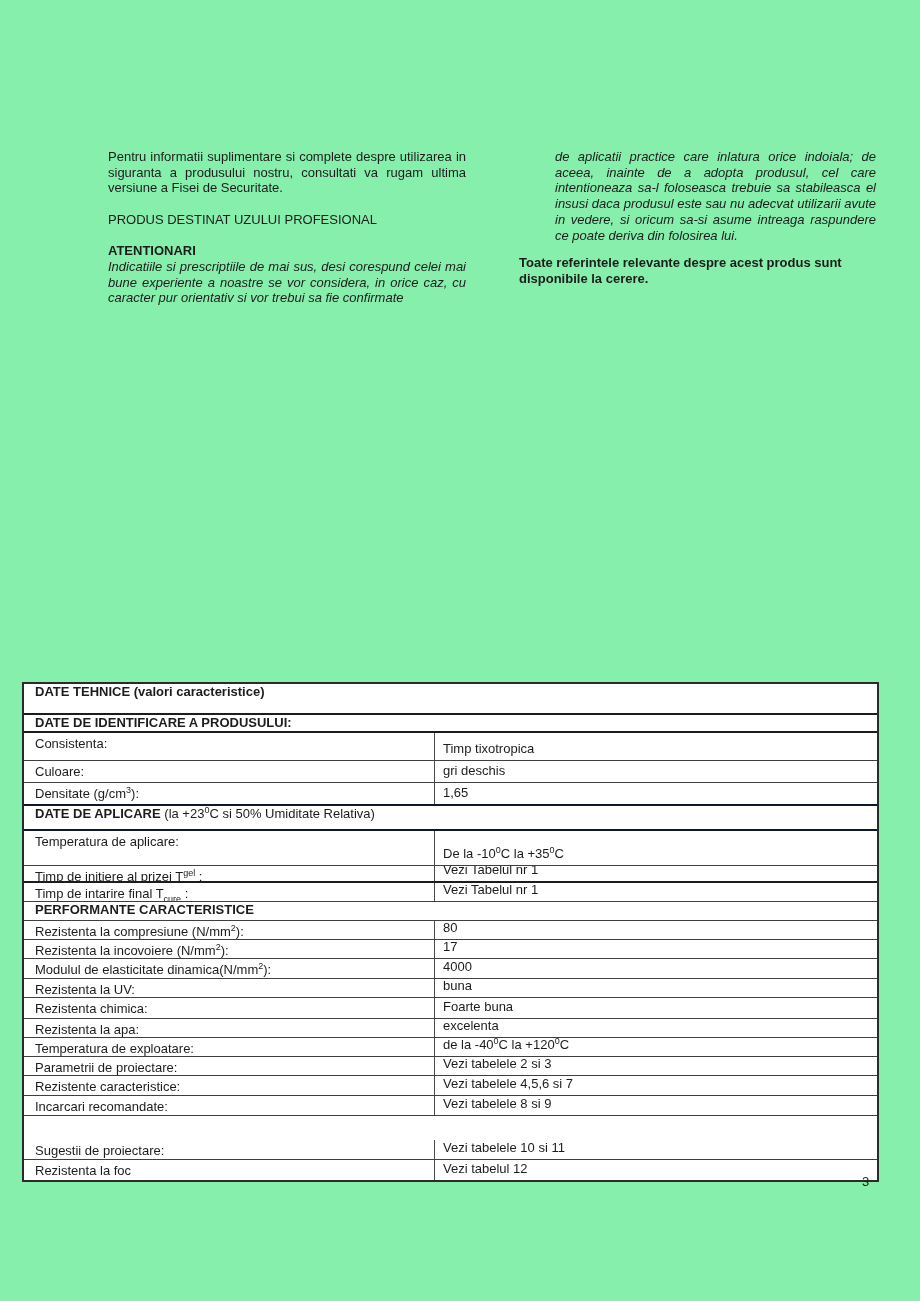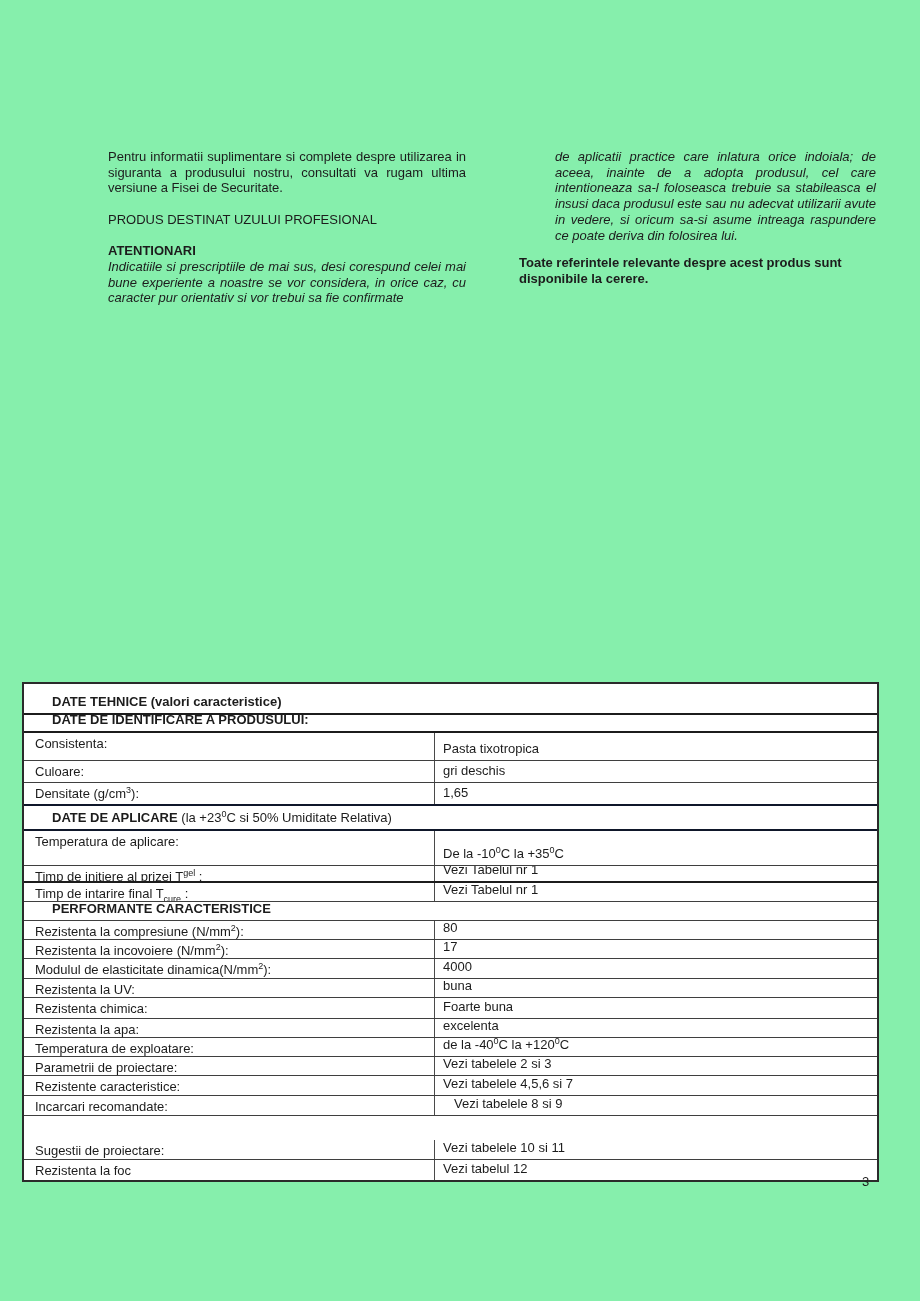--- a/index.html
+++ b/index.html
@@ -33,21 +33,21 @@
     border:2px solid #2b2b2b;
     box-sizing:border-box;
     background:#ffffff;
   }
   .trow{display:flex;box-sizing:border-box;align-items:stretch;}
   .bb-t{border-bottom:1px solid #3f3f3f;}
   .bb-b2{border-bottom:2px solid #1c1c1c;}
   .bb-g2{border-bottom:2px solid #0f172a;}
   .bb-n{border-bottom:none;}
   .cell{box-sizing:border-box;overflow:hidden;}
-  .cell.full{flex:1;display:flex;align-items:flex-end;padding:0 6px 3px 28px;white-space:nowrap;}
+  .cell.full{flex:1;display:flex;padding:0 6px 3px 11px;white-space:nowrap;}
   .cell.lbl{flex:0 0 411px;width:411px;border-right:1px solid #4a4a4a;padding:3px 6px 0 11px;white-space:nowrap;}
   .cell.val{flex:1;display:flex;align-items:flex-end;padding:0 4px 3px 8px;white-space:nowrap;}
   .seg-b{font-weight:bold;}
   .tech-table sup{font-size:9px;line-height:0;vertical-align:super;}
   .tech-table sub{font-size:9px;line-height:0;vertical-align:sub;}
 
   .page-number{
     position:absolute;
     left:862px;
     top:1174px;
@@ -78,21 +78,21 @@
         </div>
       </div>
       <div class="trow bb-b2" style="height: 18px;">
         <div class="cell full">
           <span><span class="seg-b">DATE DE IDENTIFICARE A PRODUSULUI:</span></span>
         </div>
       </div>
       <div class="trow bb-t" style="height: 28px;">
         <div class="cell lbl"><span><span>Consistenta:</span></span></div>
         <div class="cell val">
-          <span><span>Pasta tixotropica</span></span>
+          <span><span>Timp tixotropica</span></span>
         </div>
       </div>
       <div class="trow bb-t" style="height: 22px;">
         <div class="cell lbl"><span><span>Culoare:</span></span></div>
         <div class="cell val">
           <span><span>gri deschis</span></span>
         </div>
       </div>
       <div class="trow bb-g2" style="height: 23px;">
         <div class="cell lbl"><span><span>Densitate (g/cm</span><sup>3</sup><span>):</span></span></div>
@@ -175,21 +175,21 @@
         <div class="cell val">
           <span><span>Vezi tabelele 2 si 3</span></span>
         </div>
       </div>
       <div class="trow bb-t" style="height: 20px;">
         <div class="cell lbl"><span><span>Rezistente caracteristice:</span></span></div>
         <div class="cell val">
           <span><span>Vezi tabelele 4,5,6 si 7</span></span>
         </div>
       </div>
-      <div class="trow bb-t" style="height: 20px; gap: 11px;">
+      <div class="trow bb-t" style="height: 20px;">
         <div class="cell lbl"><span><span>Incarcari recomandate:</span></span></div>
         <div class="cell val">
           <span><span>Vezi tabelele 8 si 9</span></span>
         </div>
       </div>
       <div class="trow bb-t" style="height: 20px; margin-top: 24px;">
         <div class="cell lbl"><span><span>Sugestii de proiectare:</span></span></div>
         <div class="cell val">
           <span><span>Vezi tabelele 10 si 11</span></span>
         </div>

